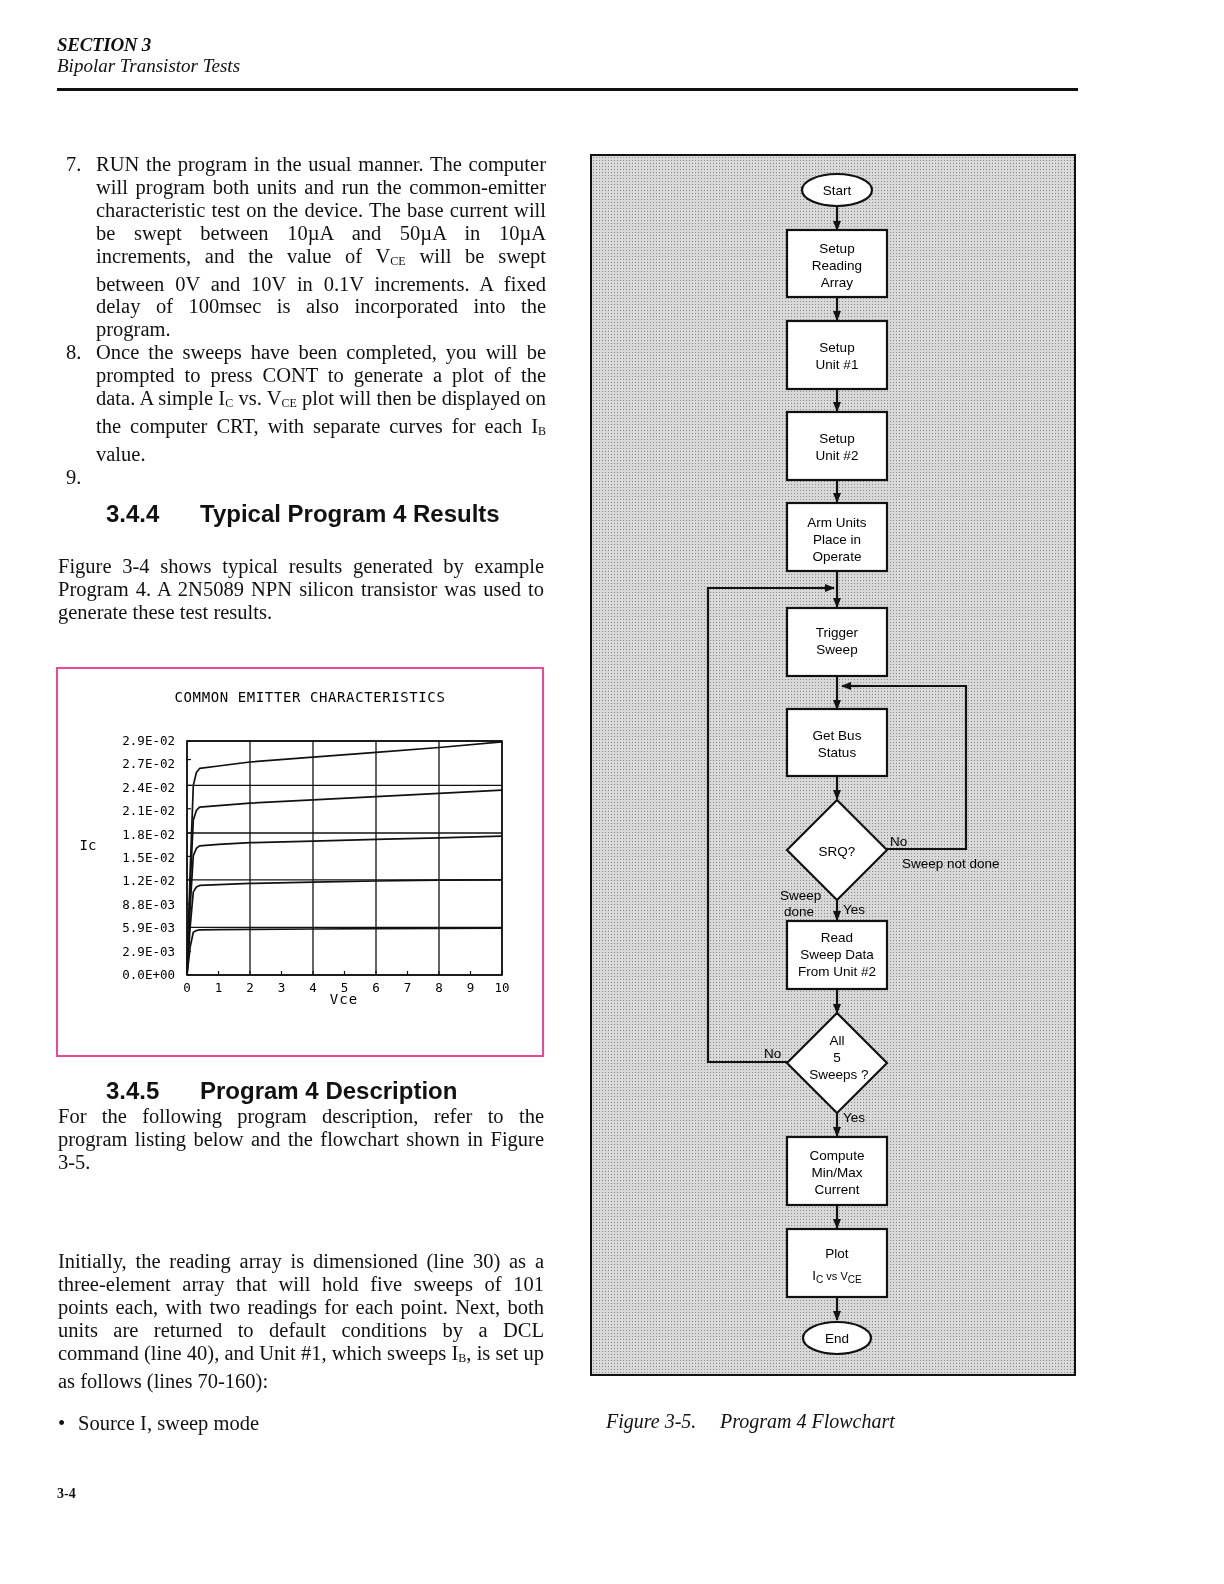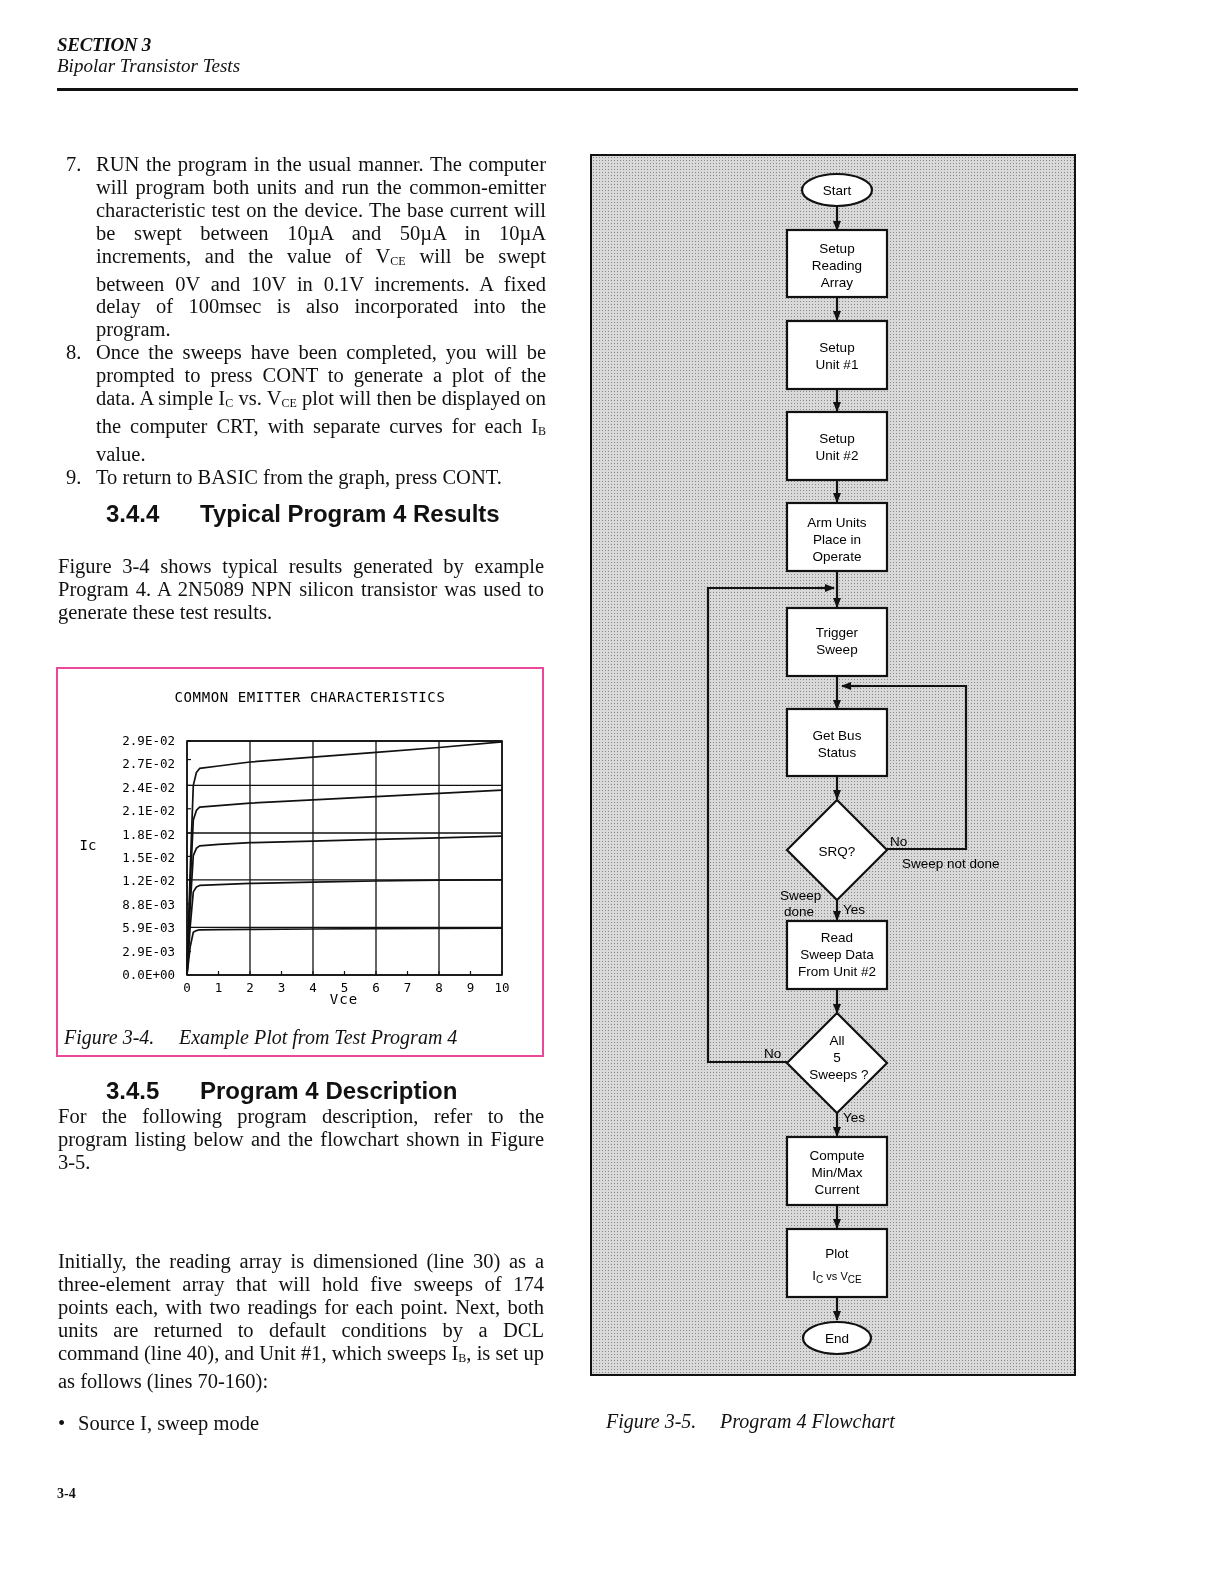--- a/index.html
+++ b/index.html
@@ -51,21 +51,20 @@
   <div class="oitem">
     <span class="num">7.</span>
     <span>RUN the program in the usual manner. The computer will program both units and run the common-emitter characteristic test on the device. The base current will be swept between 10µA and 50µA in 10µA increments, and the value of V</span><sub class="s">CE</sub><span> will be swept between 0V and 10V in 0.1V increments. A fixed delay of 100msec is also incorporated into the program.</span>
   </div>
   <div class="oitem">
     <span class="num">8.</span>
     <span>Once the sweeps have been completed, you will be prompted to press CONT to generate a plot of the data. A simple I</span><sub class="s">C</sub><span> vs. V</span><sub class="s">CE</sub><span> plot will then be displayed on the computer CRT, with separate curves for each I</span><sub class="s">B</sub><span> value.</span>
   </div>
   <div class="oitem">
     <span class="num">9.</span>
-    <span>To return to BASIC from the graph, press CONT.</span>
   </div>
 </div>
 
 <div class="h3" style="top: 500px;">
   <span class="n">3.4.4</span><span>Typical Program 4 Results</span>
 </div>
 <div class="col para" style="top: 555px;">Figure 3-4 shows typical results generated by example Program 4. A 2N5089 NPN silicon transistor was used to generate these test results.</div>
 
 <div id="fig4">
   <svg id="chart" width="484" height="340" style="position:absolute;left:0;top:0;">
@@ -138,31 +137,28 @@
         <text x="444" y="323" text-anchor="middle" font-family="DejaVu Sans Mono, monospace" font-size="12.5">10</text>
       </g>
     <g id="series-layer">
         <polyline points="129.0,306.0 132.2,277.8 135.3,263.2 138.4,261.6 141.6,260.8 160.5,260.7 192.0,260.4 255.0,260.0 318.0,259.6 381.0,259.4 444.0,259.2" fill="none" stroke="#111" stroke-width="1.7" stroke-linejoin="round"></polyline>
         <polyline points="129.0,306.0 132.2,257.6 135.3,222.9 138.4,218.0 141.6,216.4 160.5,215.6 192.0,214.4 255.0,213.2 318.0,212.0 381.0,211.2 444.0,210.8" fill="none" stroke="#111" stroke-width="1.7" stroke-linejoin="round"></polyline>
         <polyline points="129.0,306.0 132.2,237.4 135.3,186.6 138.4,179.3 141.6,176.9 160.5,175.3 192.0,173.7 255.0,172.1 318.0,170.4 381.0,168.8 444.0,167.2" fill="none" stroke="#111" stroke-width="1.7" stroke-linejoin="round"></polyline>
         <polyline points="129.0,306.0 132.2,217.2 135.3,151.1 138.4,141.4 141.6,138.2 160.5,136.6 192.0,134.1 255.0,130.9 318.0,127.7 381.0,124.4 444.0,121.2" fill="none" stroke="#111" stroke-width="1.7" stroke-linejoin="round"></polyline>
         <polyline points="129.0,306.0 132.2,201.1 135.3,116.4 138.4,103.5 141.6,99.4 160.5,97.0 192.0,93.0 255.0,88.1 318.0,83.3 381.0,78.5 444.0,72.8" fill="none" stroke="#111" stroke-width="1.7" stroke-linejoin="round"></polyline>
       </g>
   </svg>
-  <div id="fig4cap">
-    <span class="fnum">Figure 3-4.</span><span>Example Plot from Test Program 4</span>
-  </div>
 </div>
 
 <div class="h3" style="top: 1077px;">
   <span class="n">3.4.5</span><span>Program 4 Description</span>
 </div>
 <div class="col para" style="top: 1105px;">For the following program description, refer to the program listing below and the flowchart shown in Figure 3-5.</div>
 <div class="col para" style="top: 1250px;">
-  <span>Initially, the reading array is dimensioned (line 30) as a three-element array that will hold five sweeps of 174 points each, with two readings for each point. Next, both units are returned to default conditions by a DCL command (line 40), and Unit #1, which sweeps I</span><sub class="s">B</sub><span>, is set up as follows (lines 70-160):</span>
+  <span>Initially, the reading array is dimensioned (line 30) as a three-element array that will hold five sweeps of 101 points each, with two readings for each point. Next, both units are returned to default conditions by a DCL command (line 40), and Unit #1, which sweeps I</span><sub class="s">B</sub><span>, is set up as follows (lines 70-160):</span>
 </div>
 
 <div class="bullet">
   <span class="dot">•</span><span>Source I, sweep mode</span>
 </div>
 
 <div id="fig5">
   <svg width="482" height="1218" style="position:absolute;left:0;top:0;" font-family="Liberation Sans, DejaVu Sans, sans-serif" font-size="13.5">
     <defs>
       <marker id="arr" markerWidth="10" markerHeight="10" refX="9" refY="5" orient="auto" markerUnits="userSpaceOnUse">

